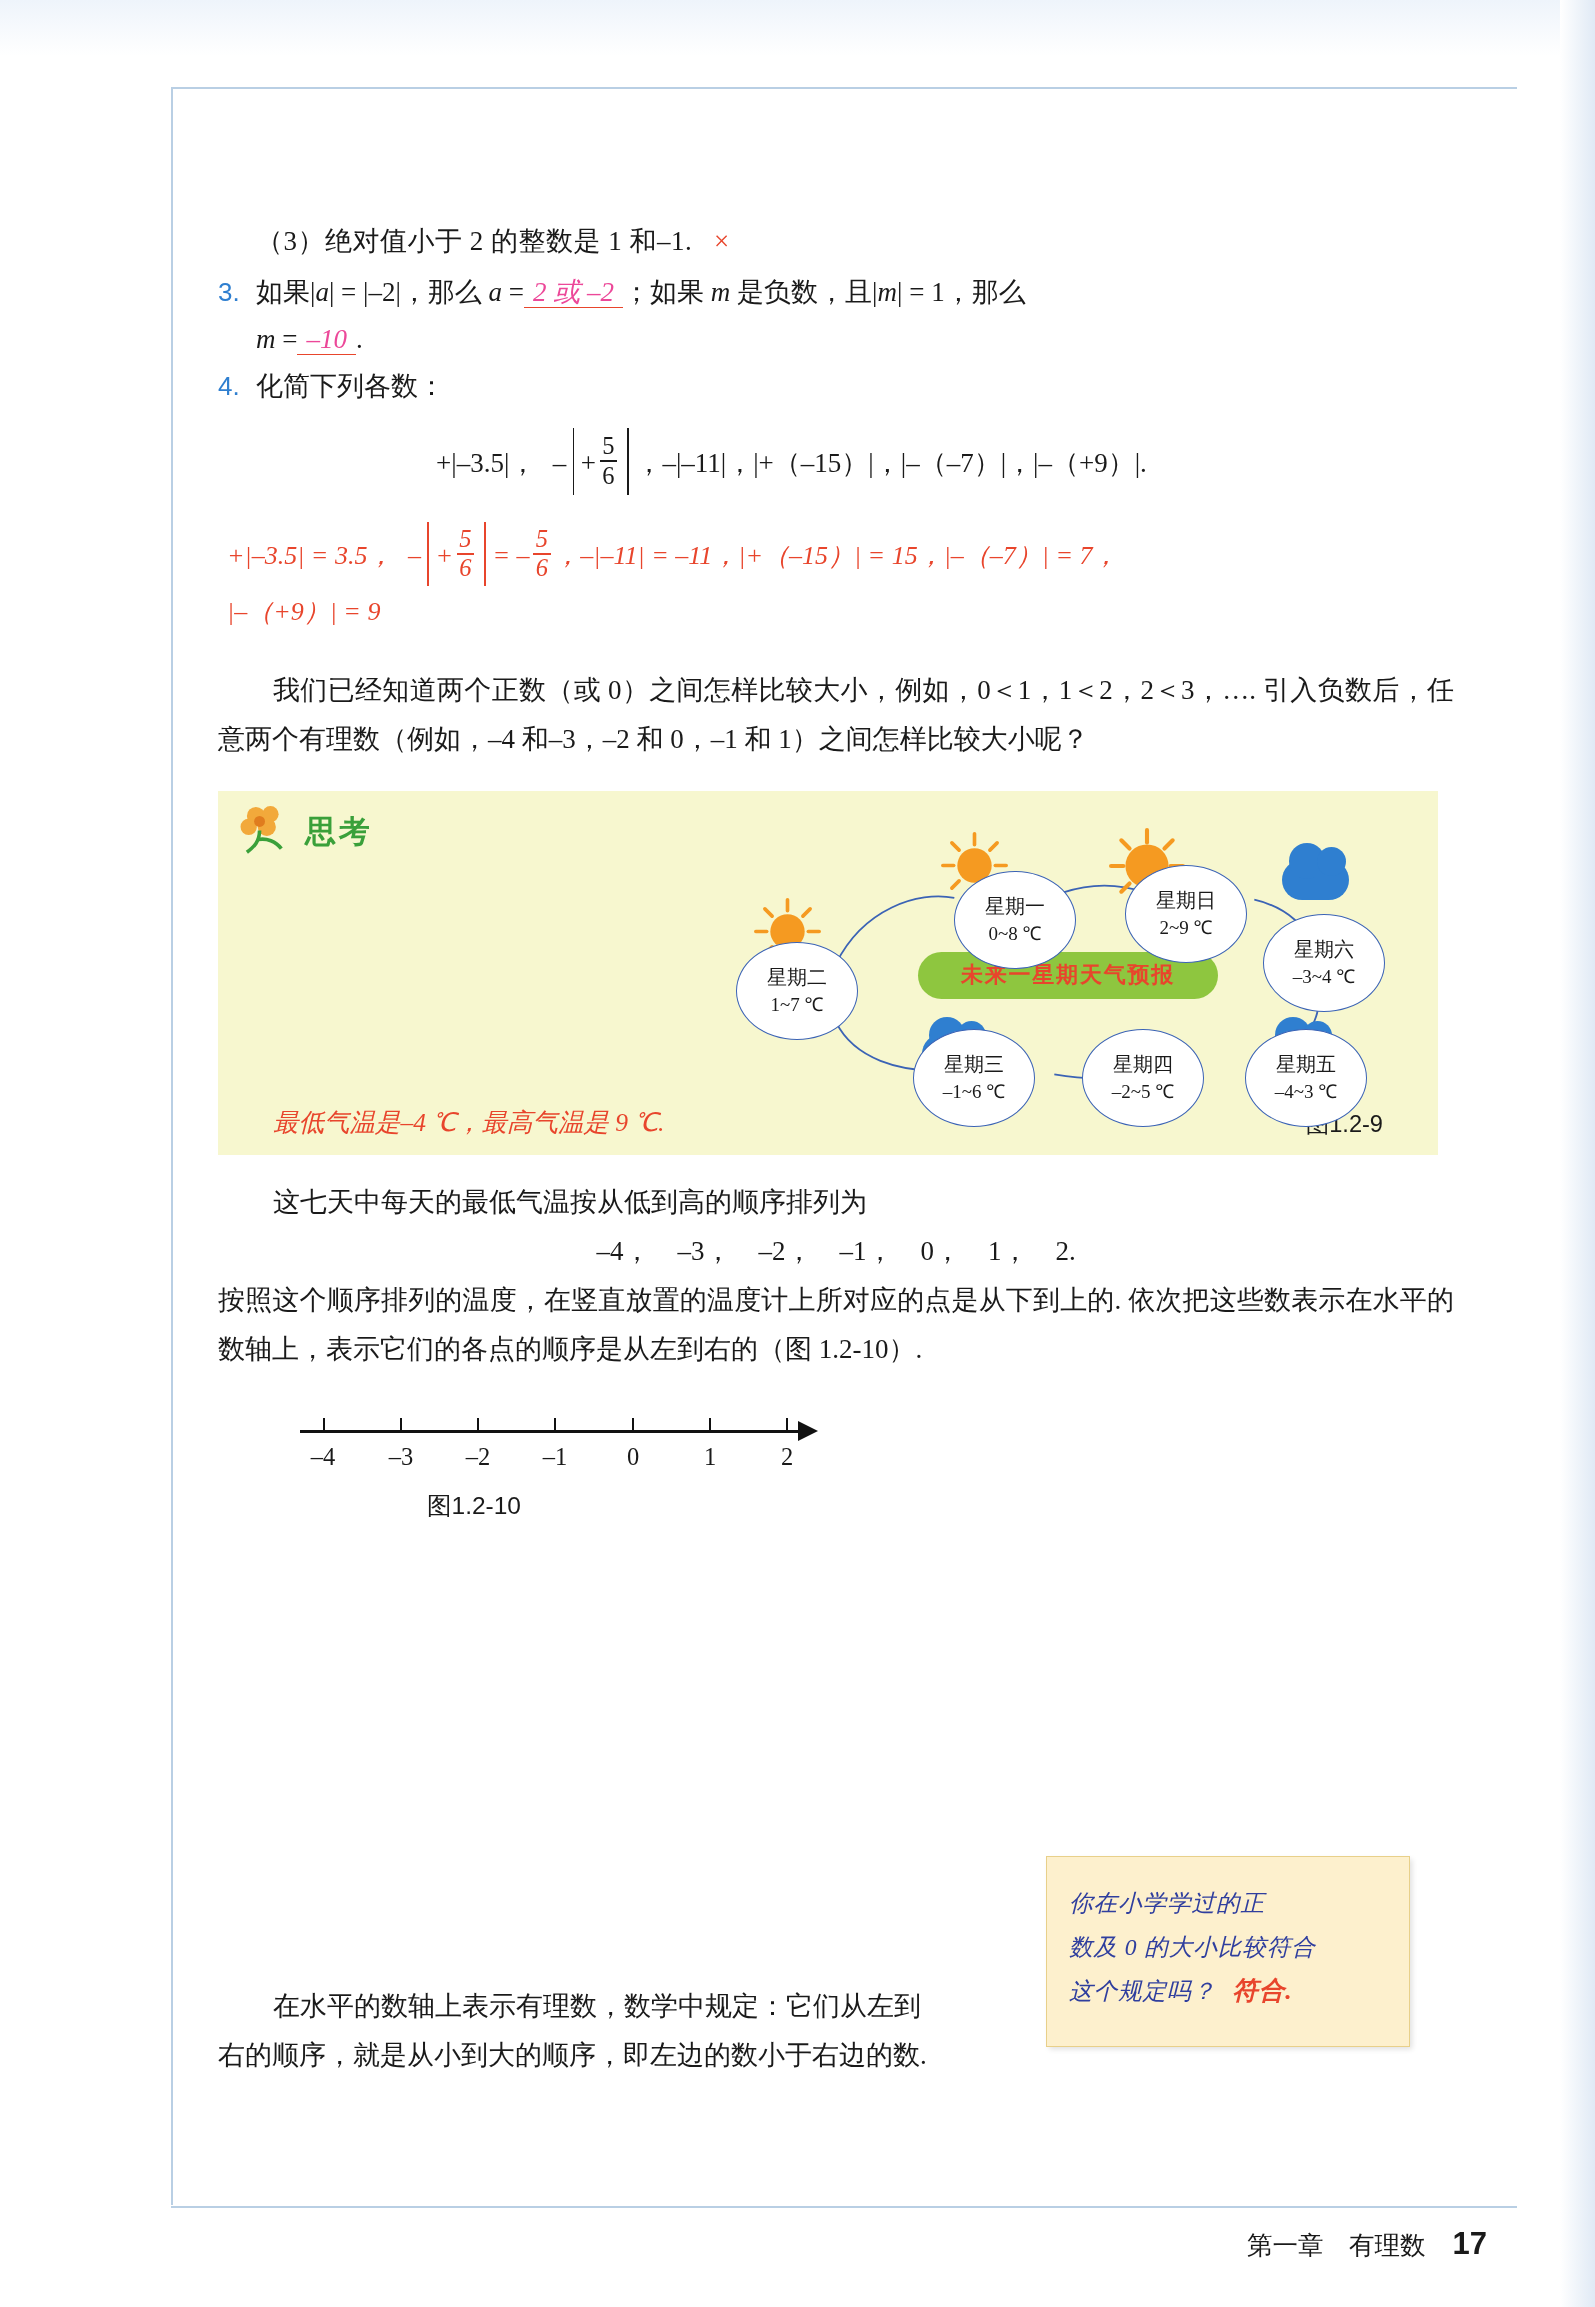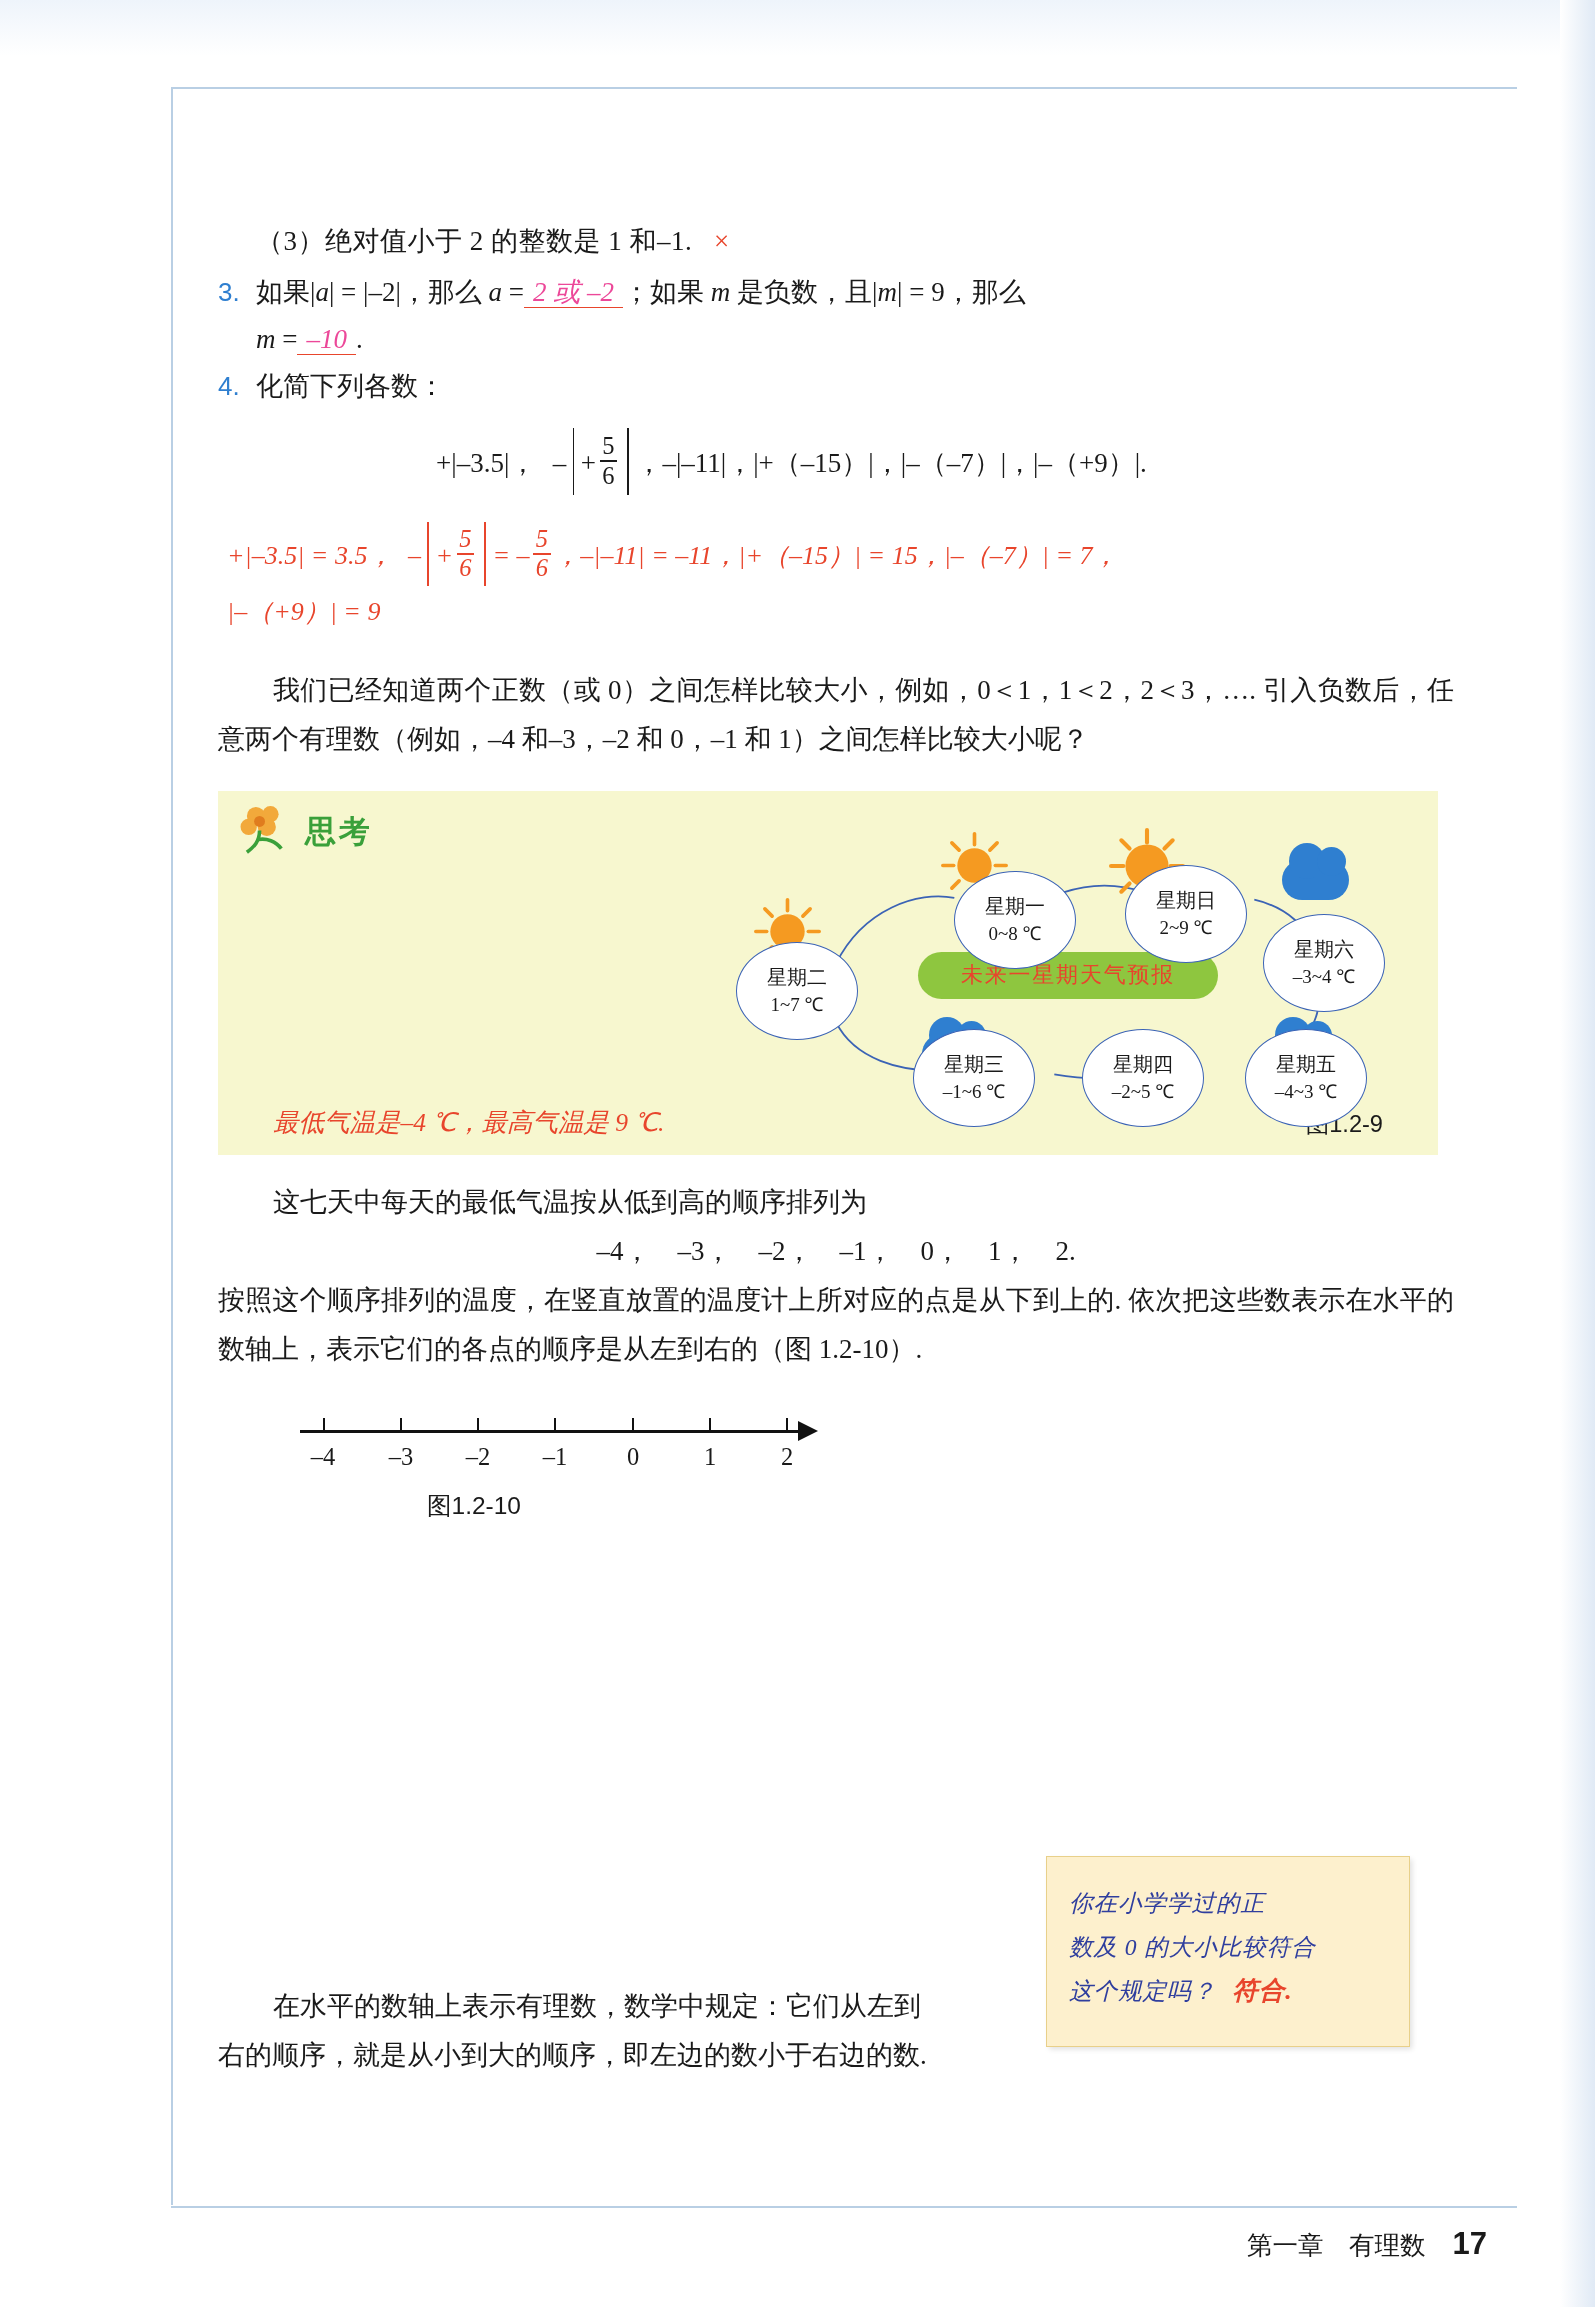--- a/index.html
+++ b/index.html
@@ -243,21 +243,21 @@
     width: 300px;
     height: 47px;
     background: #8ec63f;
     border-radius: 23.6px;
     color: #e8452c;
     font-size: 22px;
     display: flex;
     align-items: center;
     justify-content: center;
     letter-spacing: 1.8px;
-    font-weight: normal;
+    font-weight: bold;
   }
   .snow {
     position: absolute;
     color: #2f7fd0;
     font-size: 31px;
   }
 
   
   .numline-wrap {
     position: relative;
@@ -371,21 +371,21 @@
       <span class="handwrite" style="margin-left:12.7px;">×</span>
     </div>
 
     <div class="row" style="margin-top:3.6px;">
       <div class="marker">3.</div>
       <div class="body">
         <span>如果|</span><span class="ital">a</span><span>| = |–2|，那么</span>
         <span class="ital">a</span>
         <span>=</span><span class="answer-blank">2 或 –2</span><span>；如果</span>
         <span class="ital">m</span>
-        <span>是负数，且|</span><span class="ital">m</span><span>| = 9，那么</span>
+        <span>是负数，且|</span><span class="ital">m</span><span>| = 1，那么</span>
         <br>
         <span class="ital">m</span>
         <span>=</span><span class="answer-blank">–10</span><span>.</span>
       </div>
     </div>
 
     <div class="row">
       <div class="marker">4.</div>
       <div class="body">化简下列各数：</div>
     </div>

